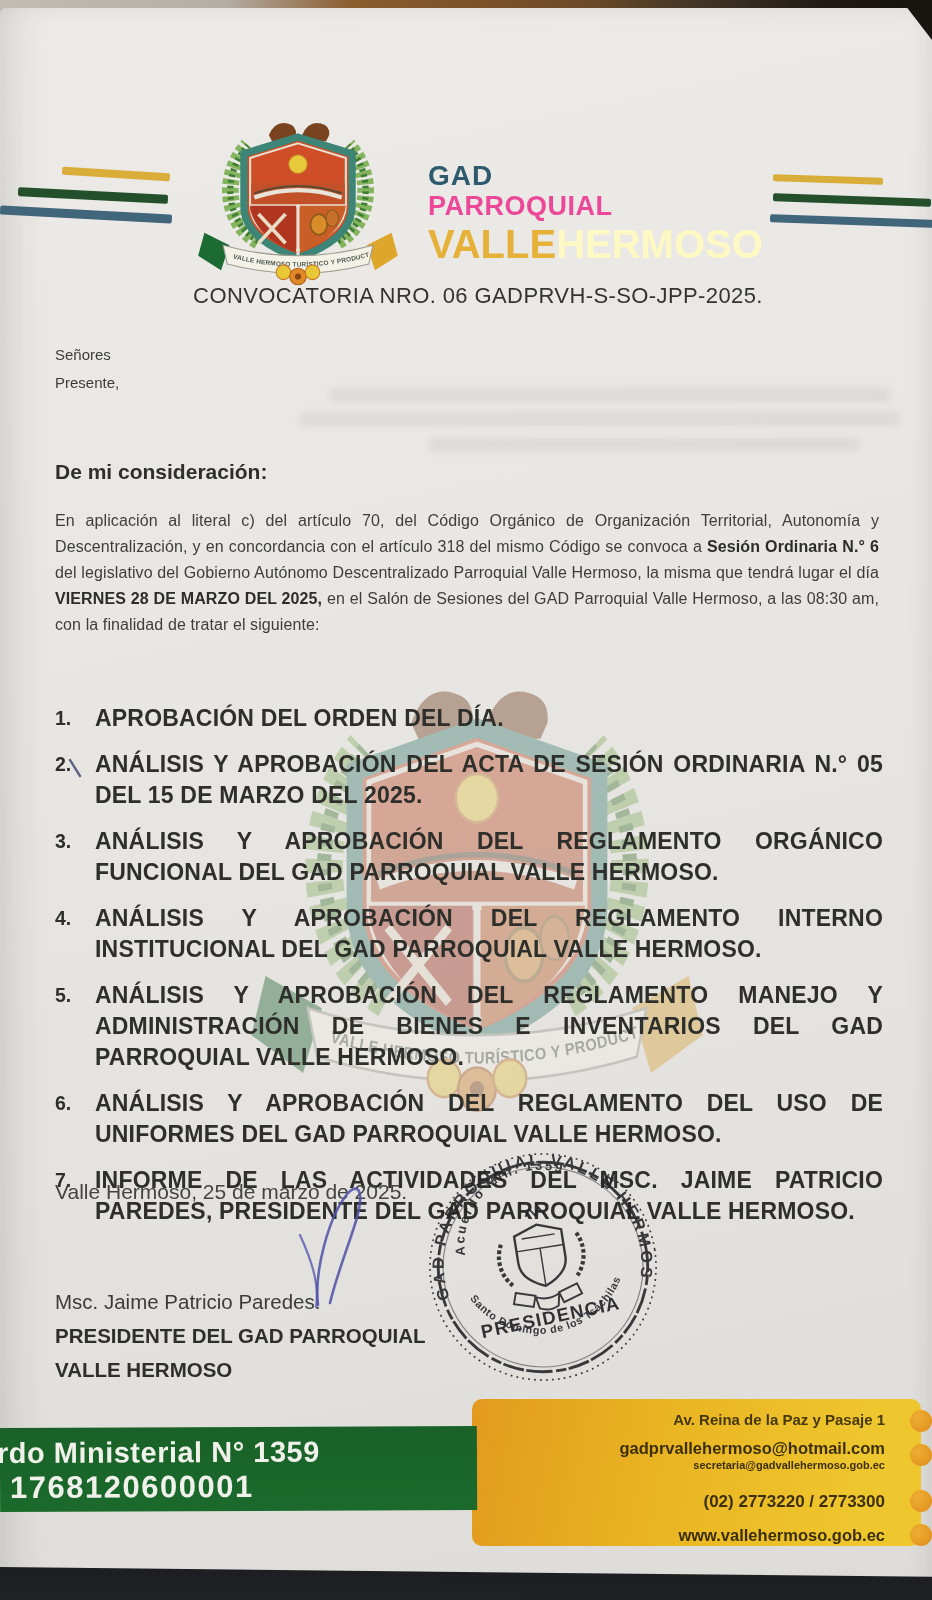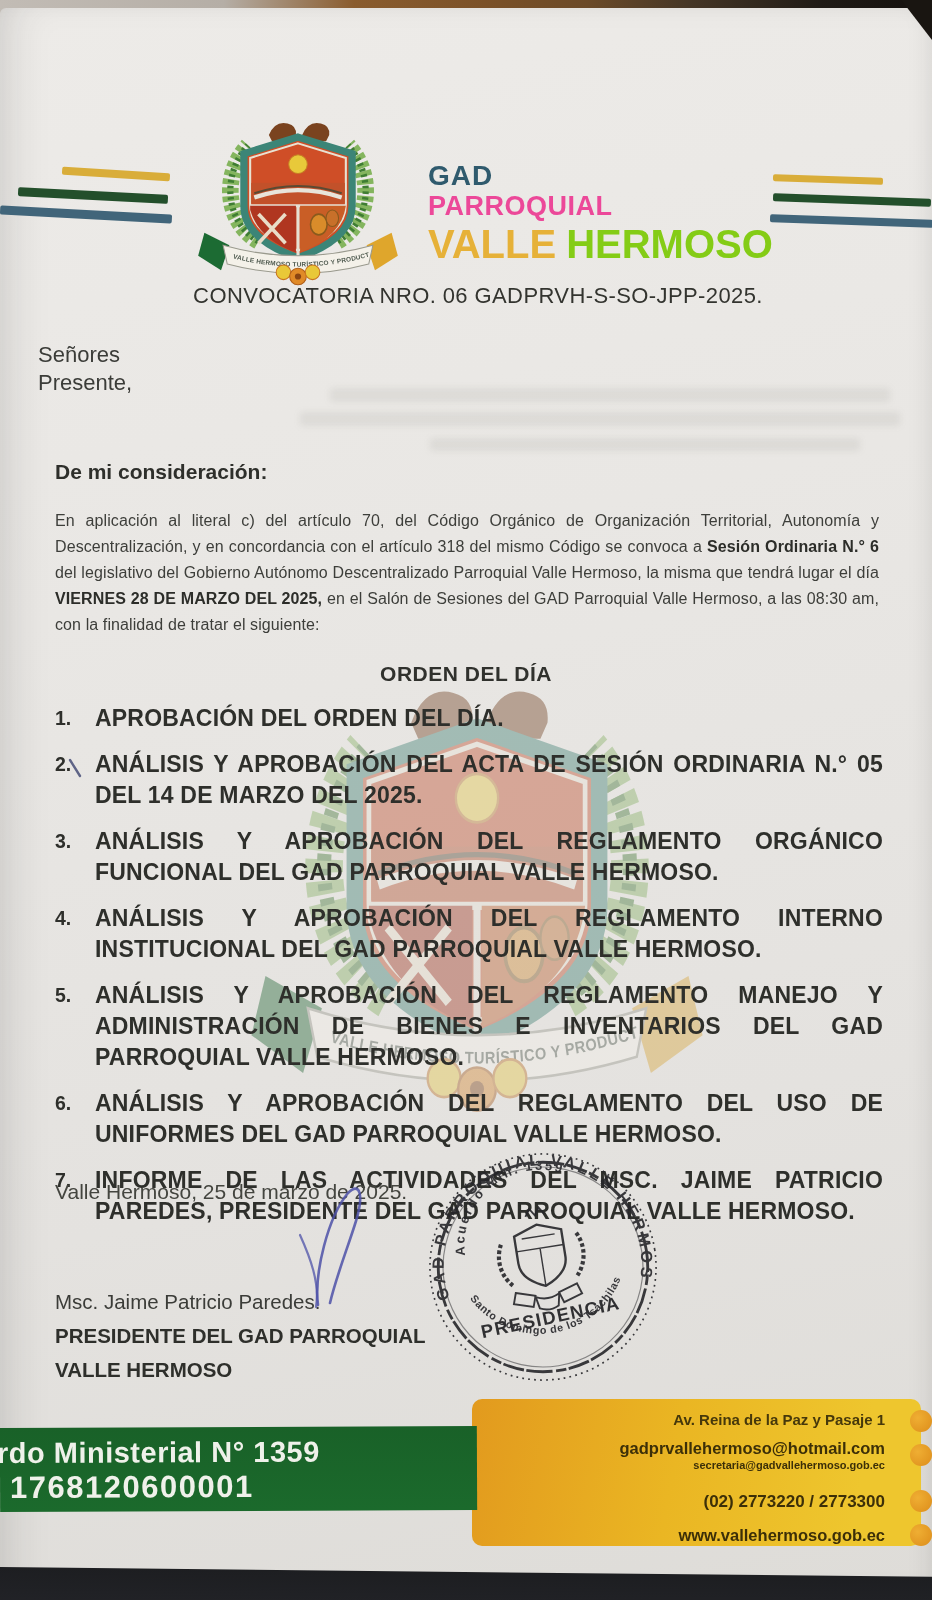--- a/index.html
+++ b/index.html
@@ -21,30 +21,30 @@
   .stripe{position:absolute;z-index:2;border-radius:2px;}
   .s-yellow{background:#d9ad39;}
   .s-green{background:#234f2b;}
   .s-teal{background:#41657a;}
 
   
   .wordmark{position:absolute;left:428px;top:162px;z-index:2;line-height:1;}
   .wm1{font-size:28px;font-weight:800;color:#2f5a6d;letter-spacing:1px;}
   .wm2{font-size:27px;font-weight:800;color:#ec4899;letter-spacing:.5px;margin-top:3px;}
   .wm3{font-size:40px;font-weight:800;margin-top:4px;letter-spacing:0;}
-  .wm-valle{color:#e6b138;} .wm-hermoso{color:#84cc16;margin-left:10px;}
+  .wm-valle{color:#e6b138;} .wm-hermoso{color:#fef9c3;margin-left:0;}
 
   .crest-header{position:absolute;left:194px;top:110px;width:208px;height:177px;z-index:2;}
   .watermark{position:absolute;left:242px;top:658px;width:470px;height:458px;z-index:1;
              opacity:.42;filter:saturate(.85) blur(.4px);}
 
   
   .doc-title{position:absolute;left:12px;top:283px;width:932px;text-align:center;z-index:2;
     font-size:22px;font-weight:400;color:#33342f;letter-spacing:.4px;}
-  .recipient{position:absolute;left:38px;top:341px;z-index:2;color:#3b3c38;font-size:22px;line-height:28px;}
+  .recipient{position:absolute;left:55px;top:341px;z-index:2;color:#3b3c38;font-size:15px;line-height:28px;}
   .recipient .bold{font-weight:700;color:#2e2f2b;}
   .salutation{position:absolute;left:55px;top:460px;z-index:2;font-size:21px;font-weight:700;color:#2e2f2b;}
   .body-par{position:absolute;left:55px;top:492px;width:824px;z-index:2;
     font-size:16px;line-height:26px;color:#3d3e3a;text-align:justify;letter-spacing:.1px;}
   .body-par .seg-bold{font-weight:700;color:#2c2d29;}
   .agenda-head{position:absolute;left:0;top:662px;width:932px;text-align:center;z-index:2;
     font-size:21px;font-weight:700;color:#30312d;letter-spacing:.5px;}
   .agenda{position:absolute;left:55px;top:703px;width:828px;z-index:2;}
   .agenda-row{display:flex;margin-bottom:15px;}
   .agenda-num{flex:0 0 40px;font-size:19.5px;font-weight:700;color:#2e2f2b;line-height:31px;}
@@ -161,30 +161,29 @@
 
   <div class="recipient">
     <div>Señores</div>
     <div>Presente,</div>
   </div>
 
   <div class="salutation">De mi consideración:</div>
 
   <p class="body-par"><span>En aplicación al literal c) del artículo 70, del Código Orgánico de Organización Territorial, Autonomía y Descentralización, y en concordancia con el artículo 318 del mismo Código se convoca a </span><span class="seg-bold">Sesión Ordinaria N.° 6</span><span> del legislativo del Gobierno Autónomo Descentralizado Parroquial Valle Hermoso, la misma que tendrá lugar el día </span><span class="seg-bold">VIERNES 28 DE MARZO DEL 2025,</span><span> en el Salón de Sesiones del GAD Parroquial Valle Hermoso, a las 08:30 am, con la finalidad de tratar el siguiente:</span></p>
 
-  <div class="agenda-head">ORDEN DEL DÍA</div>
 
   <div class="agenda">
     <div class="agenda-row">
         <span class="agenda-num">1.</span>
         <span class="agenda-txt">APROBACIÓN DEL ORDEN DEL DÍA.</span>
       </div>
     <div class="agenda-row">
         <span class="agenda-num">2.</span>
-        <span class="agenda-txt">ANÁLISIS Y APROBACIÓN DEL ACTA DE SESIÓN ORDINARIA N.° 05 DEL 14 DE MARZO DEL 2025.</span>
+        <span class="agenda-txt">ANÁLISIS Y APROBACIÓN DEL ACTA DE SESIÓN ORDINARIA N.° 05 DEL 15 DE MARZO DEL 2025.</span>
       </div>
     <div class="agenda-row">
         <span class="agenda-num">3.</span>
         <span class="agenda-txt">ANÁLISIS Y APROBACIÓN DEL REGLAMENTO ORGÁNICO FUNCIONAL DEL GAD PARROQUIAL VALLE HERMOSO.</span>
       </div>
     <div class="agenda-row">
         <span class="agenda-num">4.</span>
         <span class="agenda-txt">ANÁLISIS Y APROBACIÓN DEL REGLAMENTO INTERNO INSTITUCIONAL DEL GAD PARROQUIAL VALLE HERMOSO.</span>
       </div>
     <div class="agenda-row">

